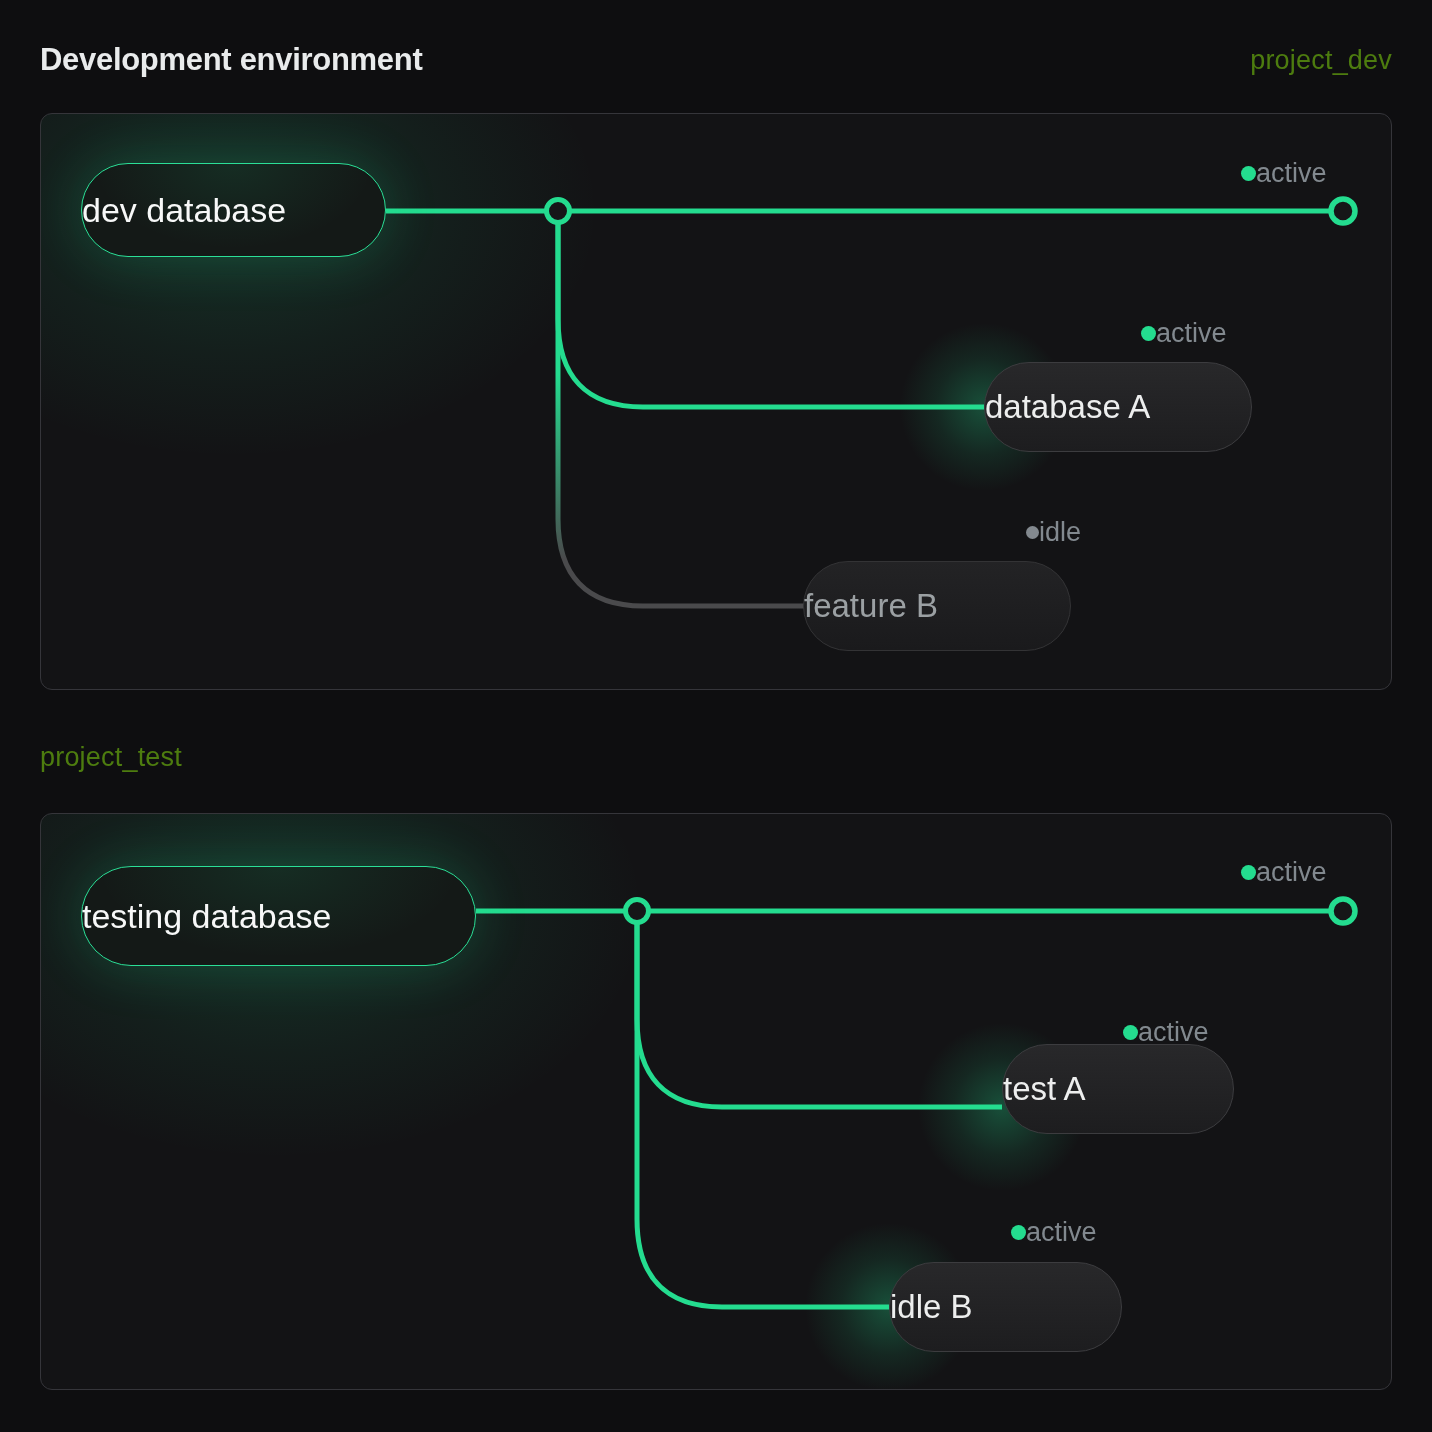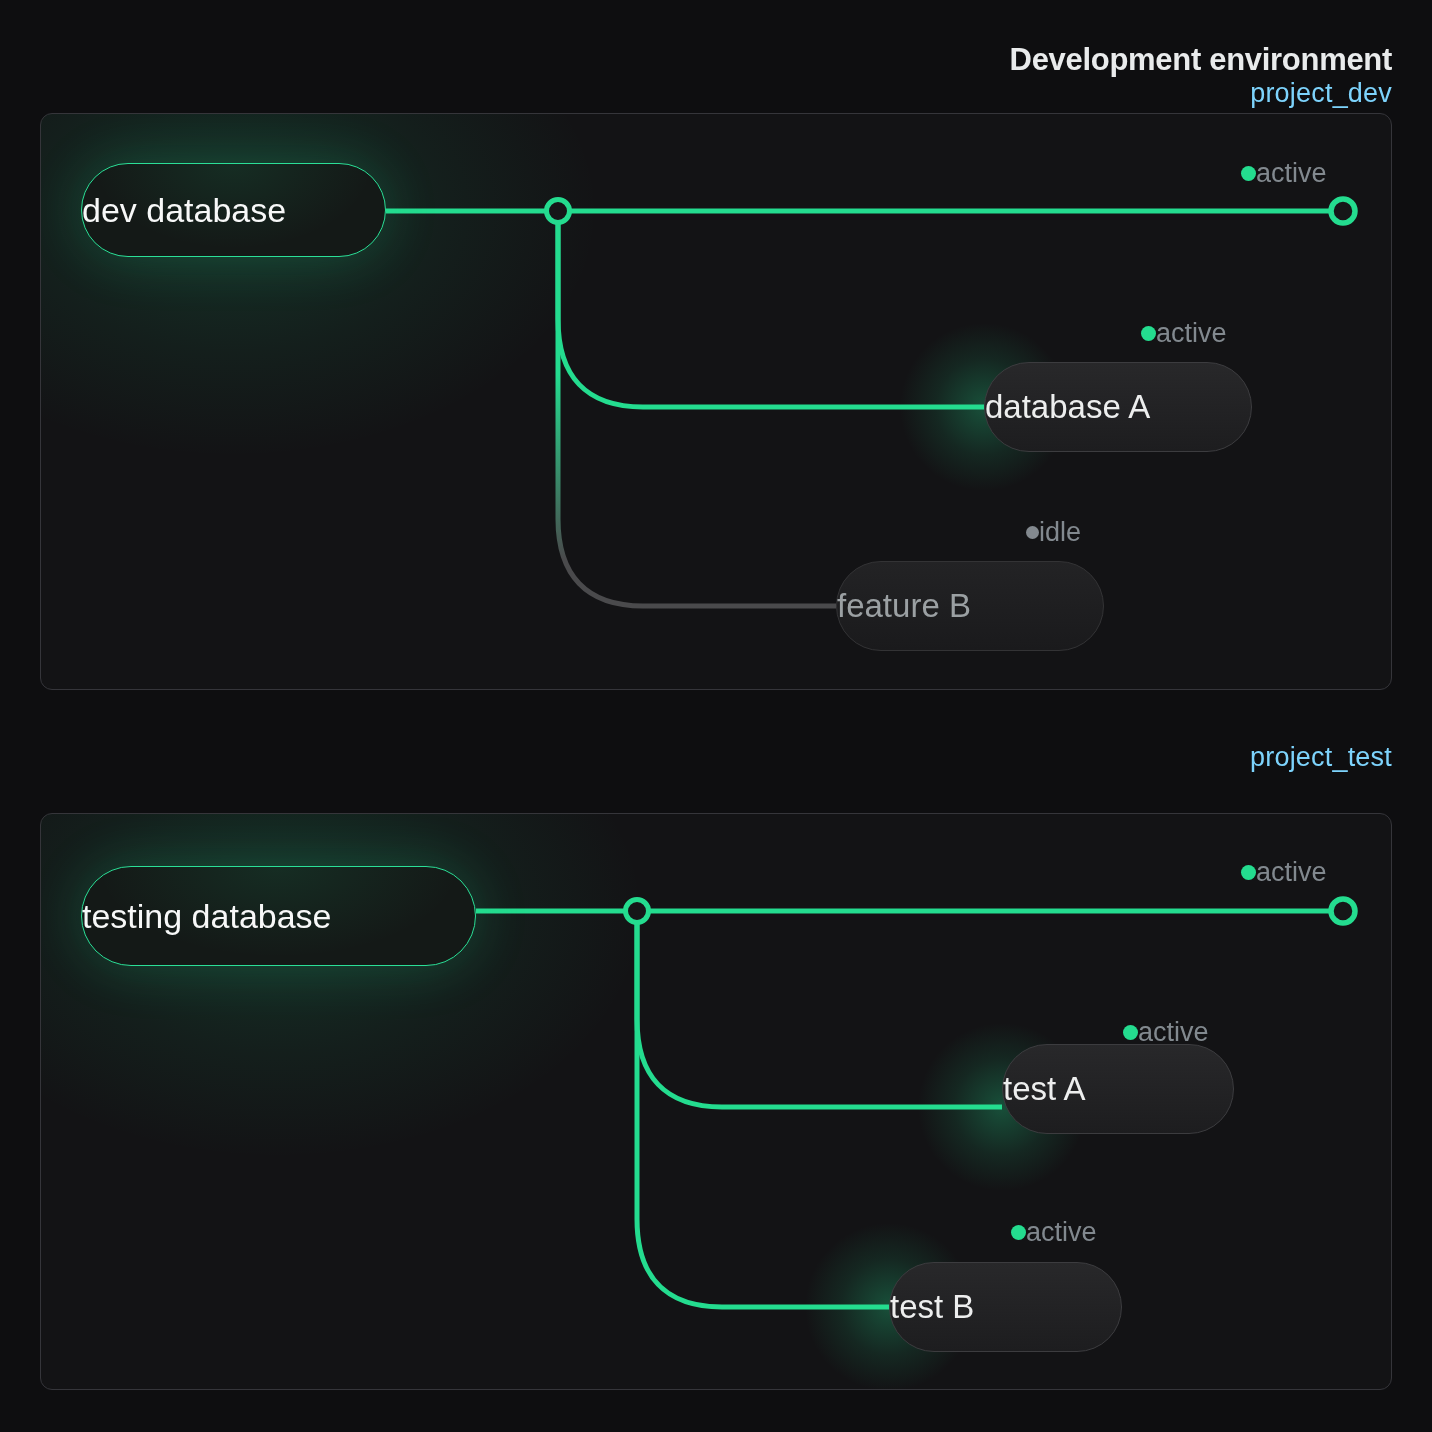--- a/index.html
+++ b/index.html
@@ -11,33 +11,32 @@
     height: 1432px;
     background: #0e0e10;
     overflow: hidden;
   }
   .header-row {
     position: absolute;
     left: 40px;
     right: 40px;
     display: flex;
     justify-content: space-between;
-    align-items: flex-end;
-    flex-direction: column;
+    align-items: center;
   }
   .env-title {
     font-size: 31px;
     font-weight: bold;
     color: #e9ebec;
     letter-spacing: -0.3px;
   }
   .project-label {
     font-size: 27px;
     font-weight: normal;
-    color: #7dd3fc;
+    color: #4d7c0f;
     letter-spacing: 0.2px;
   }
   .panel {
     position: absolute;
     left: 40px;
     width: 1352px;
     height: 577px;
     background: #131315;
     border: 1px solid #35353a;
     border-radius: 12px;
@@ -145,21 +144,21 @@
     </svg>
 
     <div class="pill pill-root" style="left:40px; top:49px; width:305px; height:94px;">
       <span>dev database</span>
     </div>
 
     <div class="pill pill-child" style="left:943px; top:248px; width:268px; height:90px;">
       <span>database A</span>
     </div>
 
-    <div class="pill pill-child pill-idle" style="left:795px; top:447px; width:268px; height:90px;">
+    <div class="pill pill-child pill-idle" style="left:762px; top:447px; width:268px; height:90px;">
       <span>feature B</span>
     </div>
 
     <div class="status" style="left:1200px; top:44px;">
       <span class="status-dot"></span>
       <span class="status-text">active</span>
     </div>
     <div class="status" style="left:1100px; top:204px;">
       <span class="status-dot"></span>
       <span class="status-text">active</span>
@@ -190,21 +189,21 @@
 
     <div class="pill pill-root" style="left:40px; top:52px; width:395px; height:100px;">
       <span>testing database</span>
     </div>
 
     <div class="pill pill-child" style="left:961px; top:230px; width:232px; height:90px;">
       <span>test A</span>
     </div>
 
     <div class="pill pill-child" style="left:848px; top:448px; width:233px; height:90px;">
-      <span>test B</span>
+      <span>idle B</span>
     </div>
 
     <div class="status" style="left:1200px; top:43px;">
       <span class="status-dot"></span>
       <span class="status-text">active</span>
     </div>
     <div class="status" style="left:1082px; top:203px;">
       <span class="status-dot"></span>
       <span class="status-text">active</span>
     </div>

